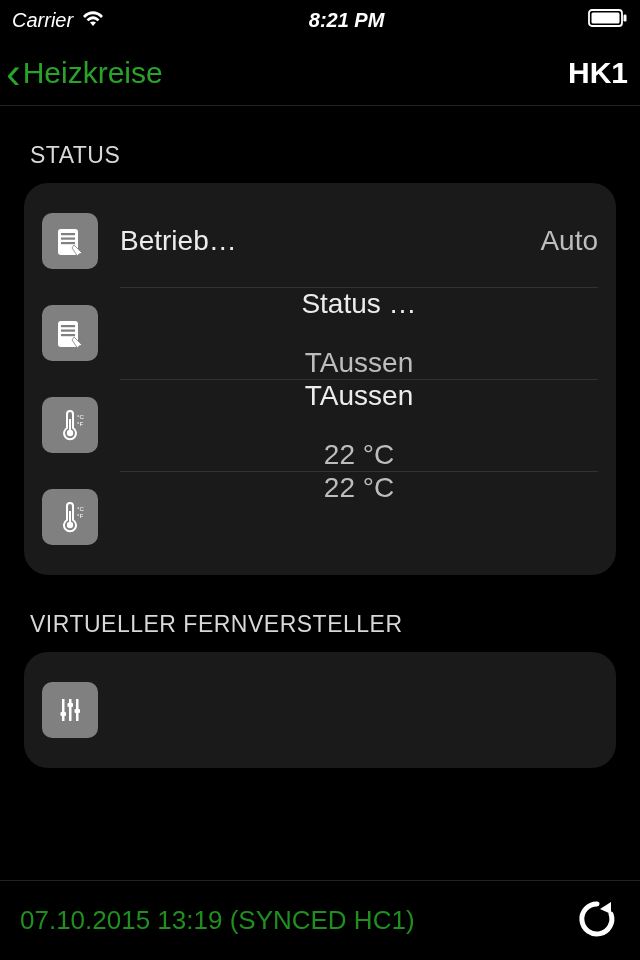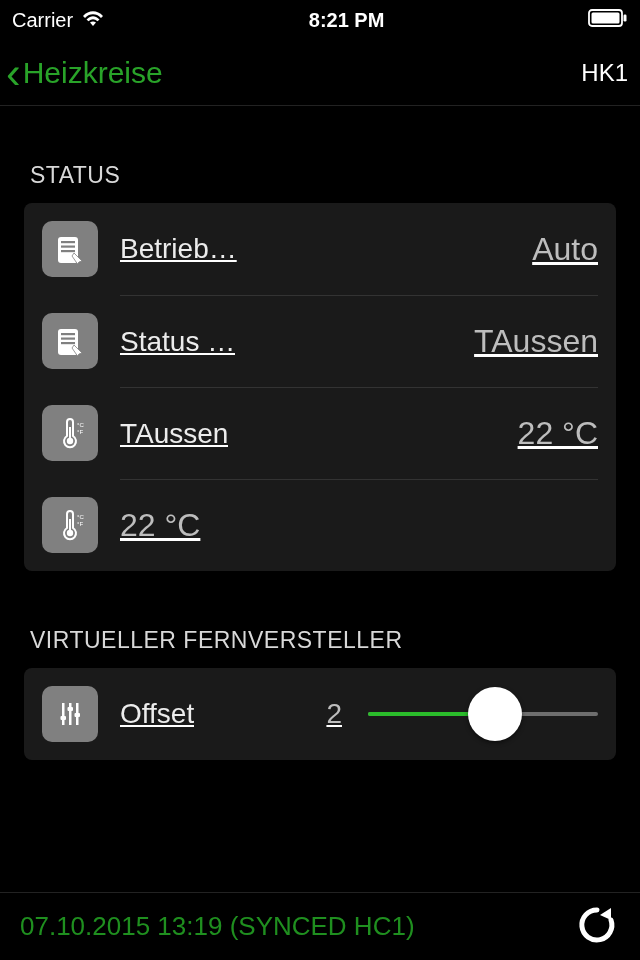--- a/index.html
+++ b/index.html
@@ -13,20 +13,21 @@
   }
   
   .status-bar {
     height: 40px;
     display: flex;
     align-items: center;
     justify-content: space-between;
     padding: 0 12px;
     font-size: 20px;
     font-weight: 500;
+    font-style: italic;
   }
   .status-left { display: flex; align-items: center; gap: 8px; }
   .status-right { display: flex; align-items: center; }
   .wifi-icon, .battery-icon { display: inline-block; }
   
   .nav-bar {
     height: 66px;
     display: flex;
     align-items: center;
     justify-content: space-between;
@@ -42,50 +43,50 @@
     cursor: pointer;
   }
   .nav-back .chev {
     font-size: 44px;
     line-height: 1;
     margin-right: 2px;
     font-weight: 300;
   }
   .nav-title {
     color: #fff;
-    font-size: 24px;
-    font-weight: 400;
+    font-size: 30px;
+    font-weight: 700;
   }
   
   .content {
     padding: 0 24px;
     width: 100%;
   }
   .section-header {
     color: #d8d8d8;
     font-size: 23px;
     letter-spacing: 0.5px;
-    margin-top: 56px;
+    margin-top: 36px;
     margin-bottom: 14px;
     padding-left: 6px;
   }
   .card {
     background: #1a1a1a;
-    border-radius: 8px;
-    padding: 0 18px;
-    text-decoration: underline;
+    border-radius: 24px;
+    padding: 12px 18px;
   }
   .row {
     display: flex;
     align-items: center;
     min-height: 92px;
     gap: 22px;
   }
   .row + .row .row-body {
     border-top: 1px solid #333;
+    flex-direction: column;
   }
   .row-body {
     flex: 1;
     display: flex;
     align-items: center;
     justify-content: space-between;
     min-height: 92px;
   }
   .row-icon {
     width: 56px;
@@ -101,21 +102,21 @@
     color: #ececec;
     font-size: 28px;
     font-weight: 300;
     white-space: nowrap;
     overflow: hidden;
     text-overflow: ellipsis;
     max-width: 180px;
   }
   .row-value {
     color: #bdbdbd;
-    font-size: 32px;
+    font-size: 28px;
     font-weight: 300;
     white-space: nowrap;
   }
   
   .card.single .row-body { border-top: none; }
   .offset-group {
     display: flex;
     align-items: center;
     gap: 26px;
   }
@@ -156,21 +157,21 @@
     width: 54px;
     height: 54px;
     background: #fff;
     border-radius: 50%;
     box-shadow: 0 2px 4px rgba(0,0,0,0.5);
   }
   
   .bottom-bar {
     position: absolute;
     left: 0; right: 0; bottom: 0;
-    height: 68px;
+    height: 80px;
     border-top: 1px solid #222;
     display: flex;
     align-items: center;
     justify-content: space-between;
     padding: 0 20px;
   }
   .sync-text {
     color: #1f8f1f;
     font-size: 26px;
     font-weight: 400;
@@ -294,31 +295,20 @@
       <div class="row-icon">
         <svg width="36" height="36" viewBox="0 0 36 36">
           <rect x="10" y="7" width="2.5" height="22" fill="#fff"></rect>
           <rect x="17" y="7" width="2.5" height="22" fill="#fff"></rect>
           <rect x="24" y="7" width="2.5" height="22" fill="#fff"></rect>
           <rect x="8.5" y="20" width="5.5" height="4" rx="1" fill="#fff"></rect>
           <rect x="15.5" y="11" width="5.5" height="4" rx="1" fill="#fff"></rect>
           <rect x="22.5" y="17" width="5.5" height="4" rx="1" fill="#fff"></rect>
         </svg>
       </div>
-      <div class="row-body">
-        <div class="row-label" style="max-width:none">Offset</div>
-        <div class="offset-group">
-          <div class="offset-value">2</div>
-          <div class="slider">
-            <div class="track"></div>
-            <div class="track-fill"></div>
-            <div class="thumb"></div>
-          </div>
-        </div>
-      </div>
     </div>
   </div>
 
 </div>
 
 <div class="bottom-bar">
   <div class="sync-text">07.10.2015 13:19 (SYNCED HC1)</div>
   <div class="refresh-btn">
     <span>
       <svg width="42" height="42" viewBox="0 0 42 42">

